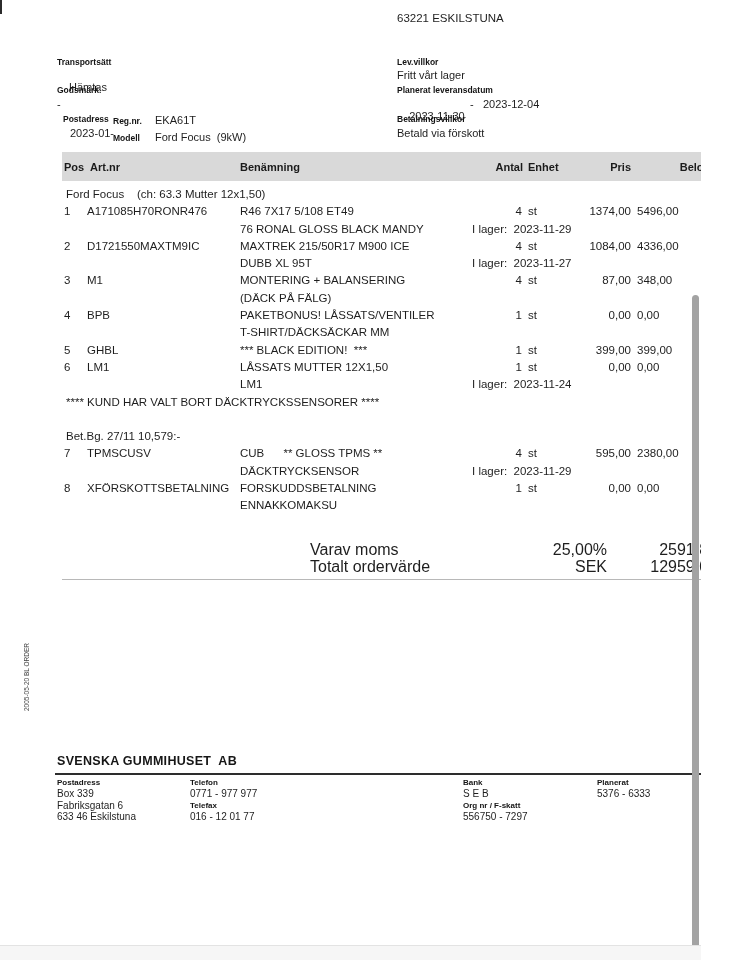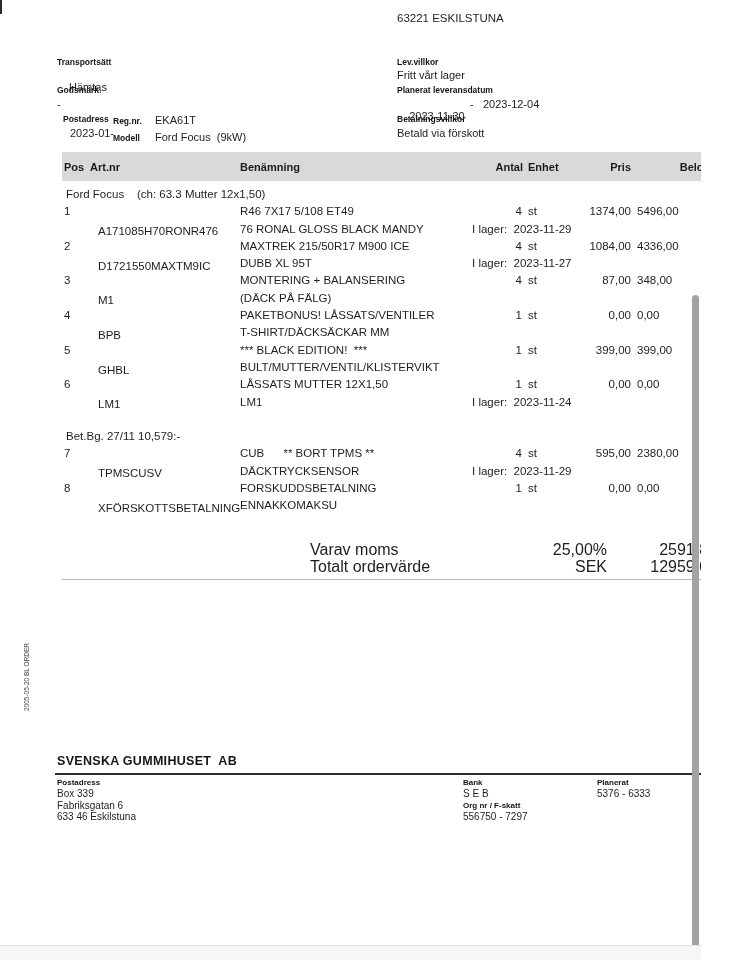--- a/index.html
+++ b/index.html
@@ -33,21 +33,21 @@
   .h-ben    { left:178px; }
   .h-antal  { right:197px; width:60px; text-align:right; }
   .h-enhet  { left:466px; }
   .h-pris   { right:89px;  width:70px; text-align:right; }
   .h-belopp { right:3px;   width:70px; text-align:right; }
 
   .tbody { position:absolute; left:62px; top:188px; width:658px; font-size:11.5px; }
   .tline { position:relative; height:17.3px; }
   .tline span { position:absolute; top:0; white-space:pre; }
   .c-pos    { left:2px; }
-  .c-art    { left:36px;margin-top:20px; }
+  .c-art    { left:25px; }
   .c-ben    { left:178px; }
   .c-lager  { left:410px; }
   .c-antal  { right:198px; width:55px; text-align:right; }
   .c-enhet  { left:466px; }
   .c-pris   { right:89px; width:75px; text-align:right; }
   .c-belopp { right:3px;  width:80px; text-align:left; }
   .c-full   { left:4px; }
 
   .totals { position:absolute; left:62px; top:541px; width:658px; font-size:16px; }
   .t-label { left:248px; }
@@ -187,48 +187,47 @@
 
     <div class="tline">
       <span class="c-pos">5</span>
       <span class="c-art">GHBL</span>
       <span class="c-ben">*** BLACK EDITION!  ***</span>
       <span class="c-antal">1</span>
       <span class="c-enhet">st</span>
       <span class="c-pris">399,00</span>
       <span class="c-belopp">399,00</span>
     </div>
-    <div class="tline">
-      <span class="c-ben">BULT/MUTTER/VENTIL/KLISTERVIKT</span>
-      <span class="c-lager"></span>
-    </div>
 
     <div class="tline">
       <span class="c-pos">6</span>
       <span class="c-art">LM1</span>
       <span class="c-ben">LÅSSATS MUTTER 12X1,50</span>
       <span class="c-antal">1</span>
       <span class="c-enhet">st</span>
       <span class="c-pris">0,00</span>
       <span class="c-belopp">0,00</span>
     </div>
     <div class="tline">
       <span class="c-ben">LM1</span>
       <span class="c-lager">I lager:  2023-11-24</span>
     </div>
 
+    <div class="tline">
+      <span class="c-full">**** KUND HAR VALT BORT DÄCKTRYCKSSENSORER ****</span>
+    </div>
     <div class="tline"></div>
     <div class="tline">
       <span class="c-full">Bet.Bg. 27/11 10,579:-</span>
     </div>
 
     <div class="tline">
       <span class="c-pos">7</span>
       <span class="c-art">TPMSCUSV</span>
-      <span class="c-ben">CUB      ** BORT TPMS **</span>
+      <span class="c-ben">CUB      ** GLOSS TPMS **</span>
       <span class="c-antal">4</span>
       <span class="c-enhet">st</span>
       <span class="c-pris">595,00</span>
       <span class="c-belopp">2380,00</span>
     </div>
     <div class="tline">
       <span class="c-ben">DÄCKTRYCKSENSOR</span>
       <span class="c-lager">I lager:  2023-11-29</span>
     </div>
 
@@ -266,20 +265,26 @@
   <div class="f-company">SVENSKA GUMMIHUSET  AB</div>
   <div class="f-rule"></div>
 
   <div class="f-col f-col-postadress">
     <span class="f-lbl">Postadress</span>
     <span class="f-line">Box 339</span>
     <span class="f-line">Fabriksgatan 6</span>
     <span class="f-line">633 46 Eskilstuna</span>
   </div>
 
+  <div class="f-col f-col-telefon">
+    <span class="f-lbl">Telefon</span>
+    <span class="f-line">0771 - 977 977</span>
+    <span class="f-lbl">Telefax</span>
+    <span class="f-line">016 - 12 01 77</span>
+  </div>
 
 
   <div class="f-col f-col-bank">
     <span class="f-lbl">Bank</span>
     <span class="f-line">S E B</span>
     <span class="f-lbl">Org nr / F-skatt</span>
     <span class="f-line">556750 - 7297</span>
   </div>
 
   <div class="f-col f-col-bankgiro">

